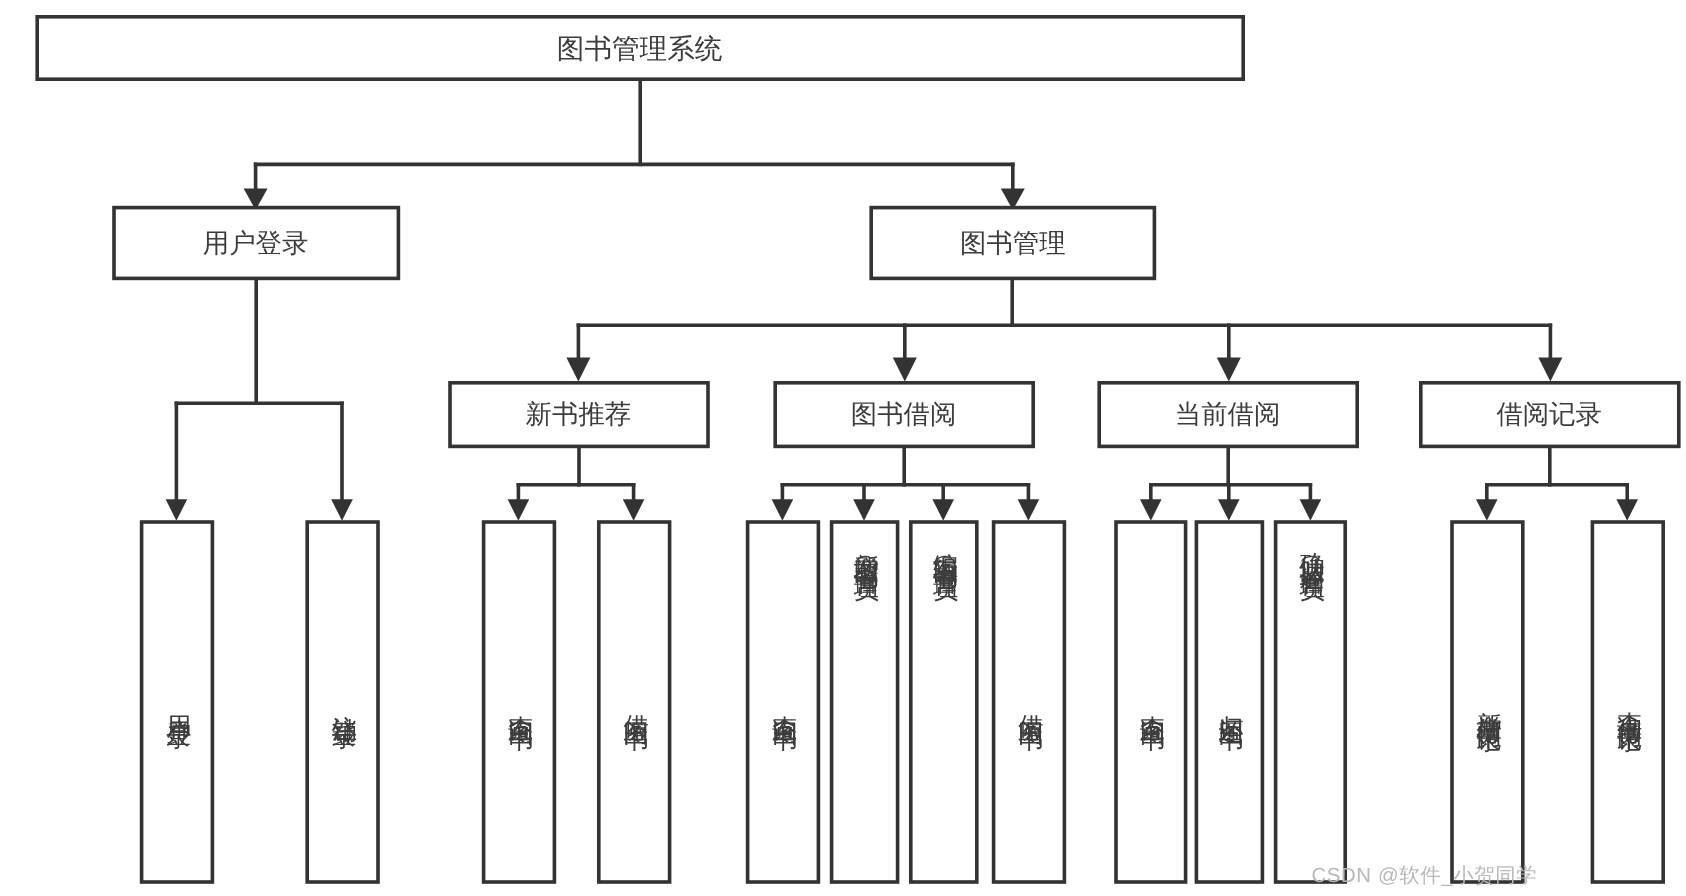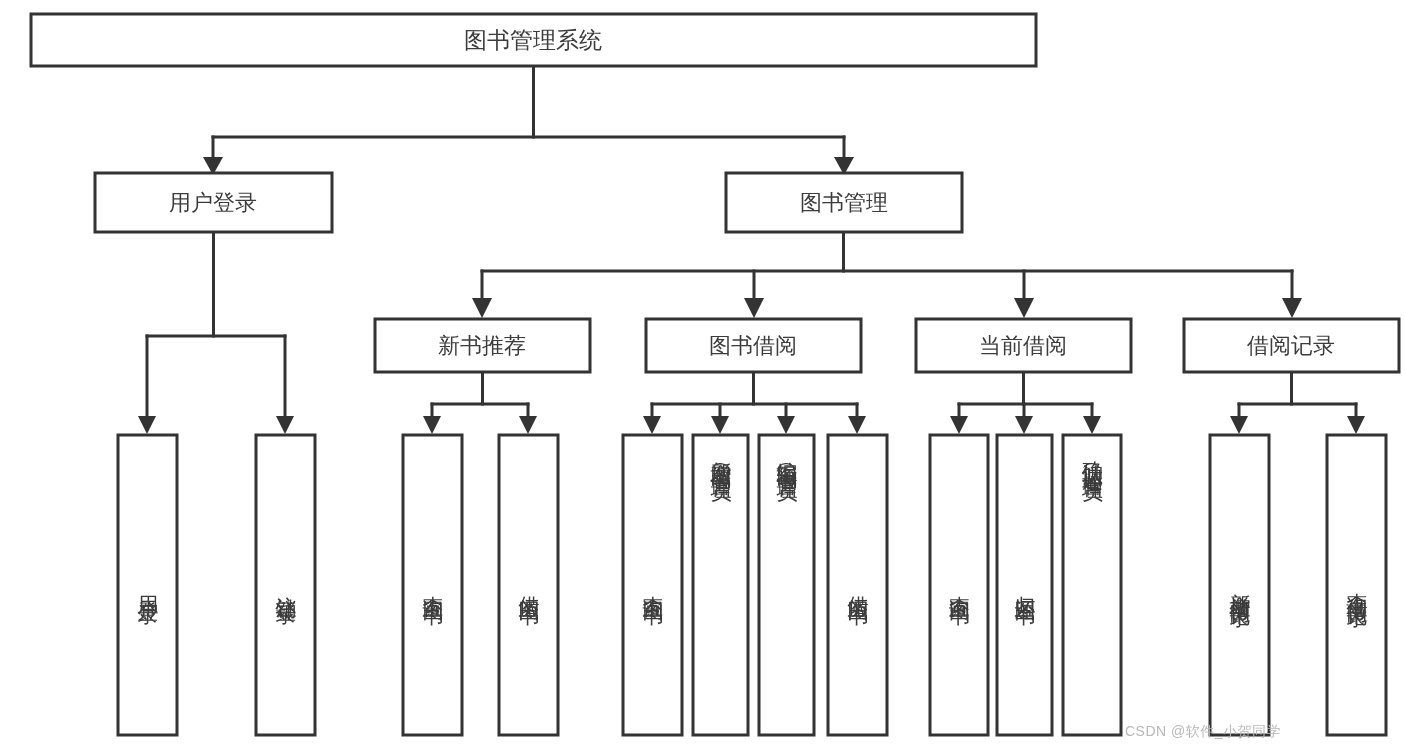--- a/index.html
+++ b/index.html
@@ -73,21 +73,21 @@
     line-height: 1.38;
     letter-spacing: 3px;
     color: #3c3c3c;
     white-space: nowrap;
   }
   .watermark {
     position: absolute;
     right: 8px;
     bottom: 6px;
     font-family: "Liberation Sans", "DejaVu Sans", sans-serif;
-    font-size: 14px;
+    font-size: 17px;
     color: #b8b8b8;
     letter-spacing: 0.5px;
     white-space: nowrap;
   }
 </style>
 </head>
 <body>
 
 <div id="diagram-root">
 

